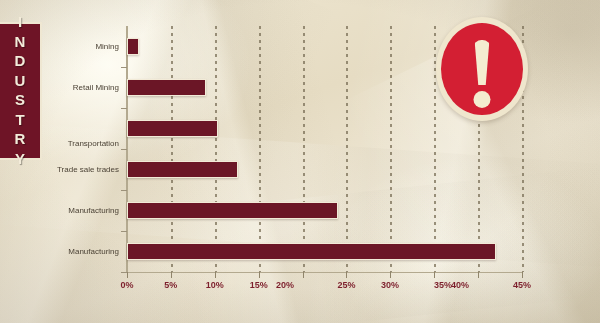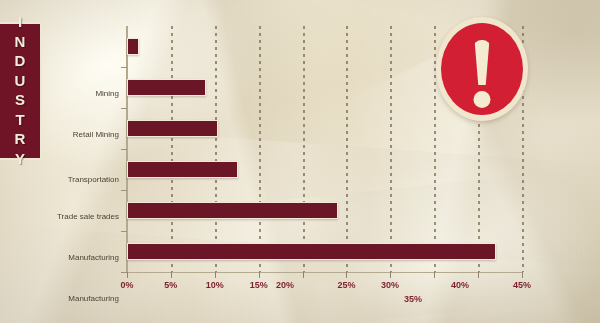--- a/index.html
+++ b/index.html
@@ -116,21 +116,20 @@
   }
   .cat-label {
     position: absolute;
     right: 8px;
     text-align: right;
     color: #4c4336;
     font-size: 8px;
     line-height: 1;
     white-space: nowrap;
     transform: translateY(-50%);
-    margin-top: 47px;
   }
   .cat-layer { position: absolute; left: 0; top: 26px; width: 127px; height: 246px; }
   .xtick-label {
     position: absolute;
     top: 280px;
     color: #7d1f2c;
     font-size: 9px;
     font-weight: bold;
     transform: translateX(-50%);
     white-space: nowrap;
@@ -189,21 +188,21 @@
   <div class="crease c6"></div>
   <div class="vign"></div>
 
   <div class="banner">
     <span class="banner-text">INDUSTRY</span>
   </div>
 
   <div class="cat-layer" id="cat-layer">
       <div class="cat-label" style="top: 20.5px;">Mining</div>
       <div class="cat-label" style="top: 61.5px;">Retail Mining</div>
-      <div class="cat-label" style="top: 107px;">Transportation</div>
+      <div class="cat-label" style="top: 118px;">Transportation</div>
       <div class="cat-label" style="top: 143.5px;">Trade sale trades</div>
       <div class="cat-label" style="top: 184.5px;">Manufacturing</div>
       <div class="cat-label" style="top: 225.5px;">Manufacturing</div>
     </div>
 
   <div class="plot" id="plot">
     <div class="axis-line"></div>
     <div class="axis-base"></div>
   <div class="tick" style="left: 0px;"></div>
       <div class="gridline" style="left: 43.8889px;"></div>
@@ -239,21 +238,21 @@
     </div>
 
   <div id="xlabels">
       <div class="xtick-label" style="left: 127px;">0%</div>
       <div class="xtick-label" style="left: 170.889px;">5%</div>
       <div class="xtick-label" style="left: 214.778px;">10%</div>
       <div class="xtick-label" style="left: 258.667px;">15%</div>
       <div class="xtick-label" style="left: 285px;">20%</div>
       <div class="xtick-label" style="left: 346.444px; text-align: right;">25%</div>
       <div class="xtick-label" style="left: 390px;">30%</div>
-      <div class="xtick-label" style="left: 413px; margin-top: 14px;">35%</div>
+      <div class="xtick-label" style="left: 443px;">35%</div>
       <div class="xtick-label" style="left: 460px;">40%</div>
       <div class="xtick-label" style="left: 522px;">45%</div>
     </div>
 
   <div class="badge">
     <div class="badge-ring"></div>
     <div class="badge-disc">
       <div class="bang-stem"></div>
       <div class="bang-dot"></div>
     </div>

